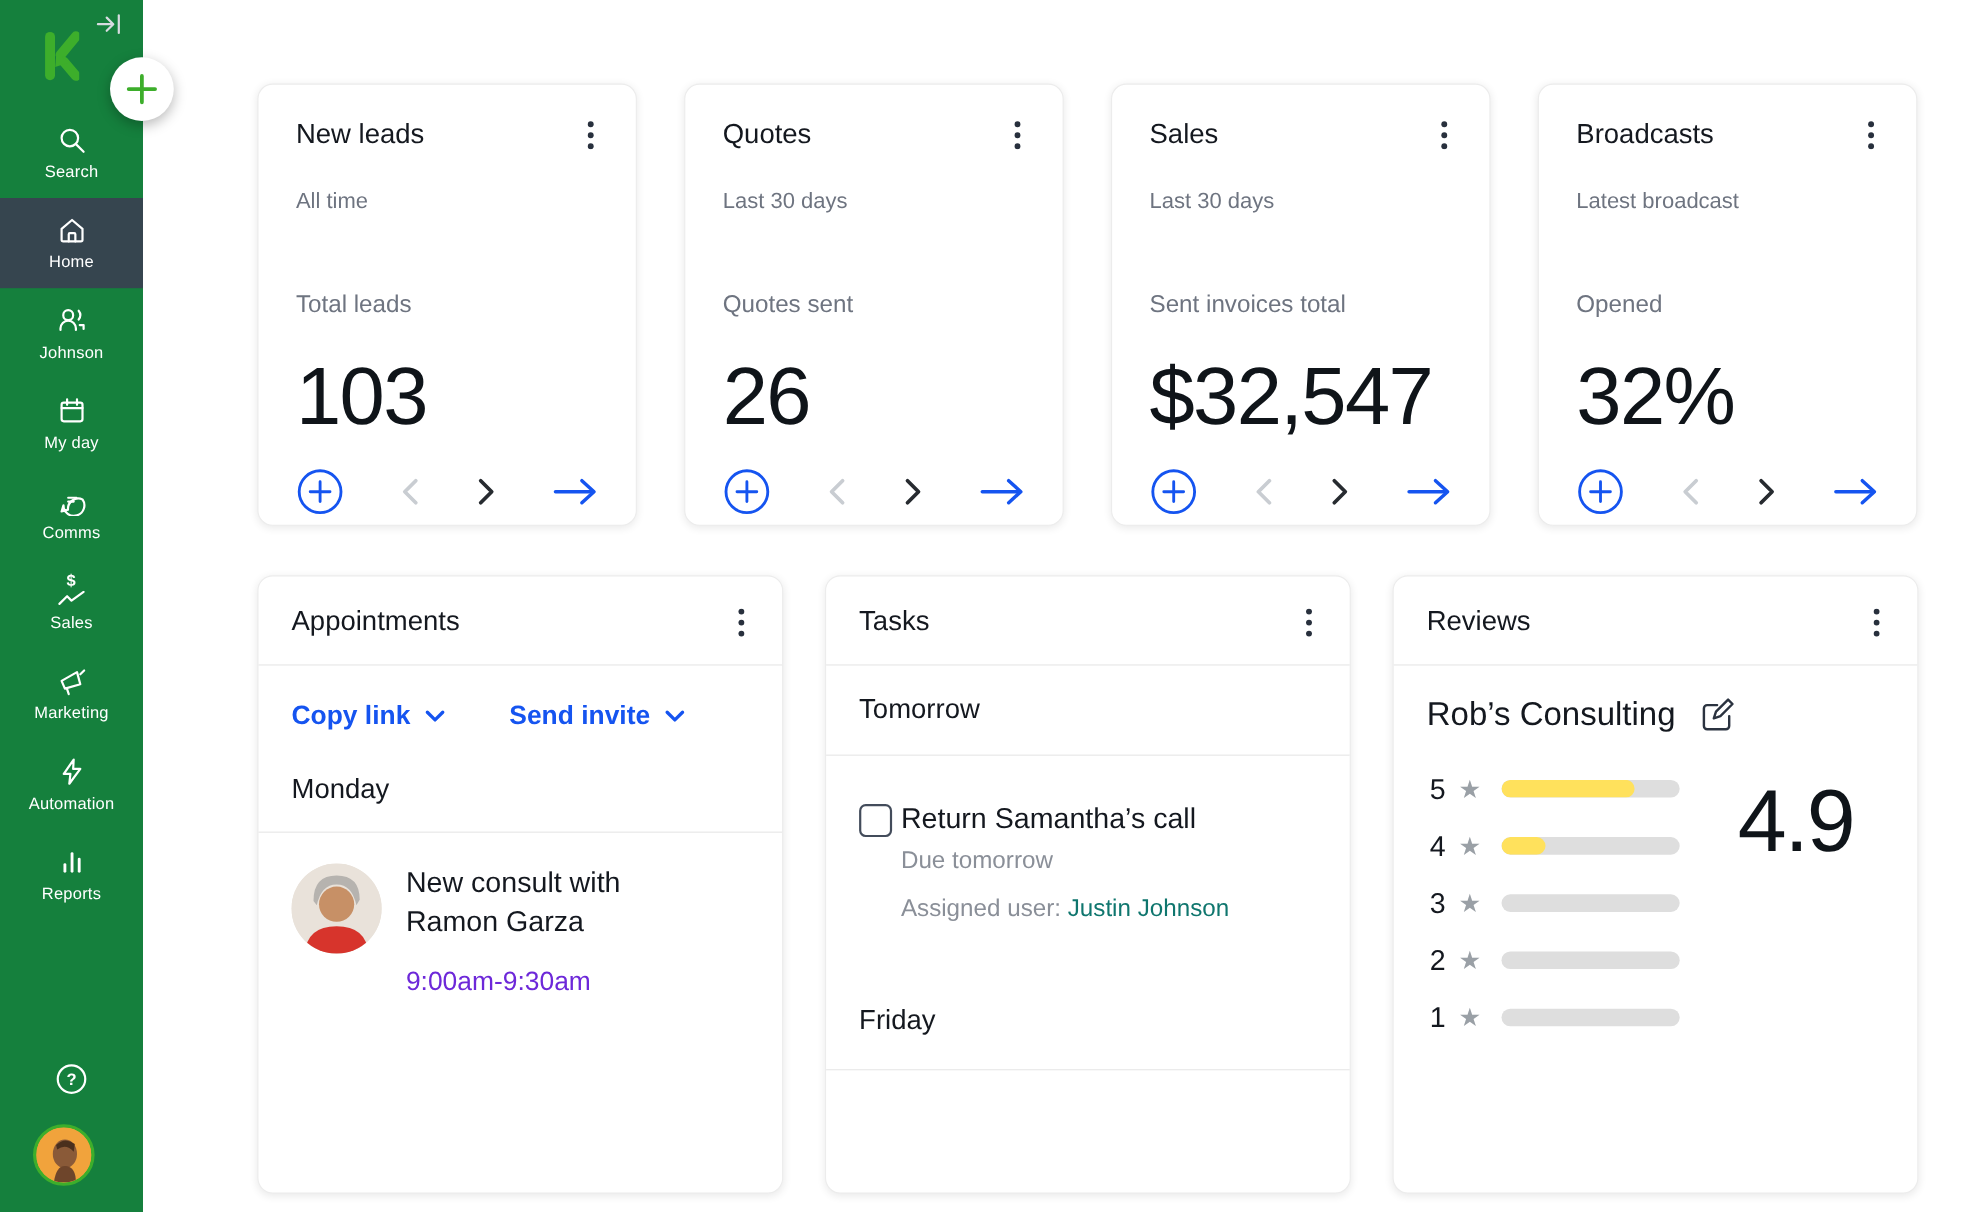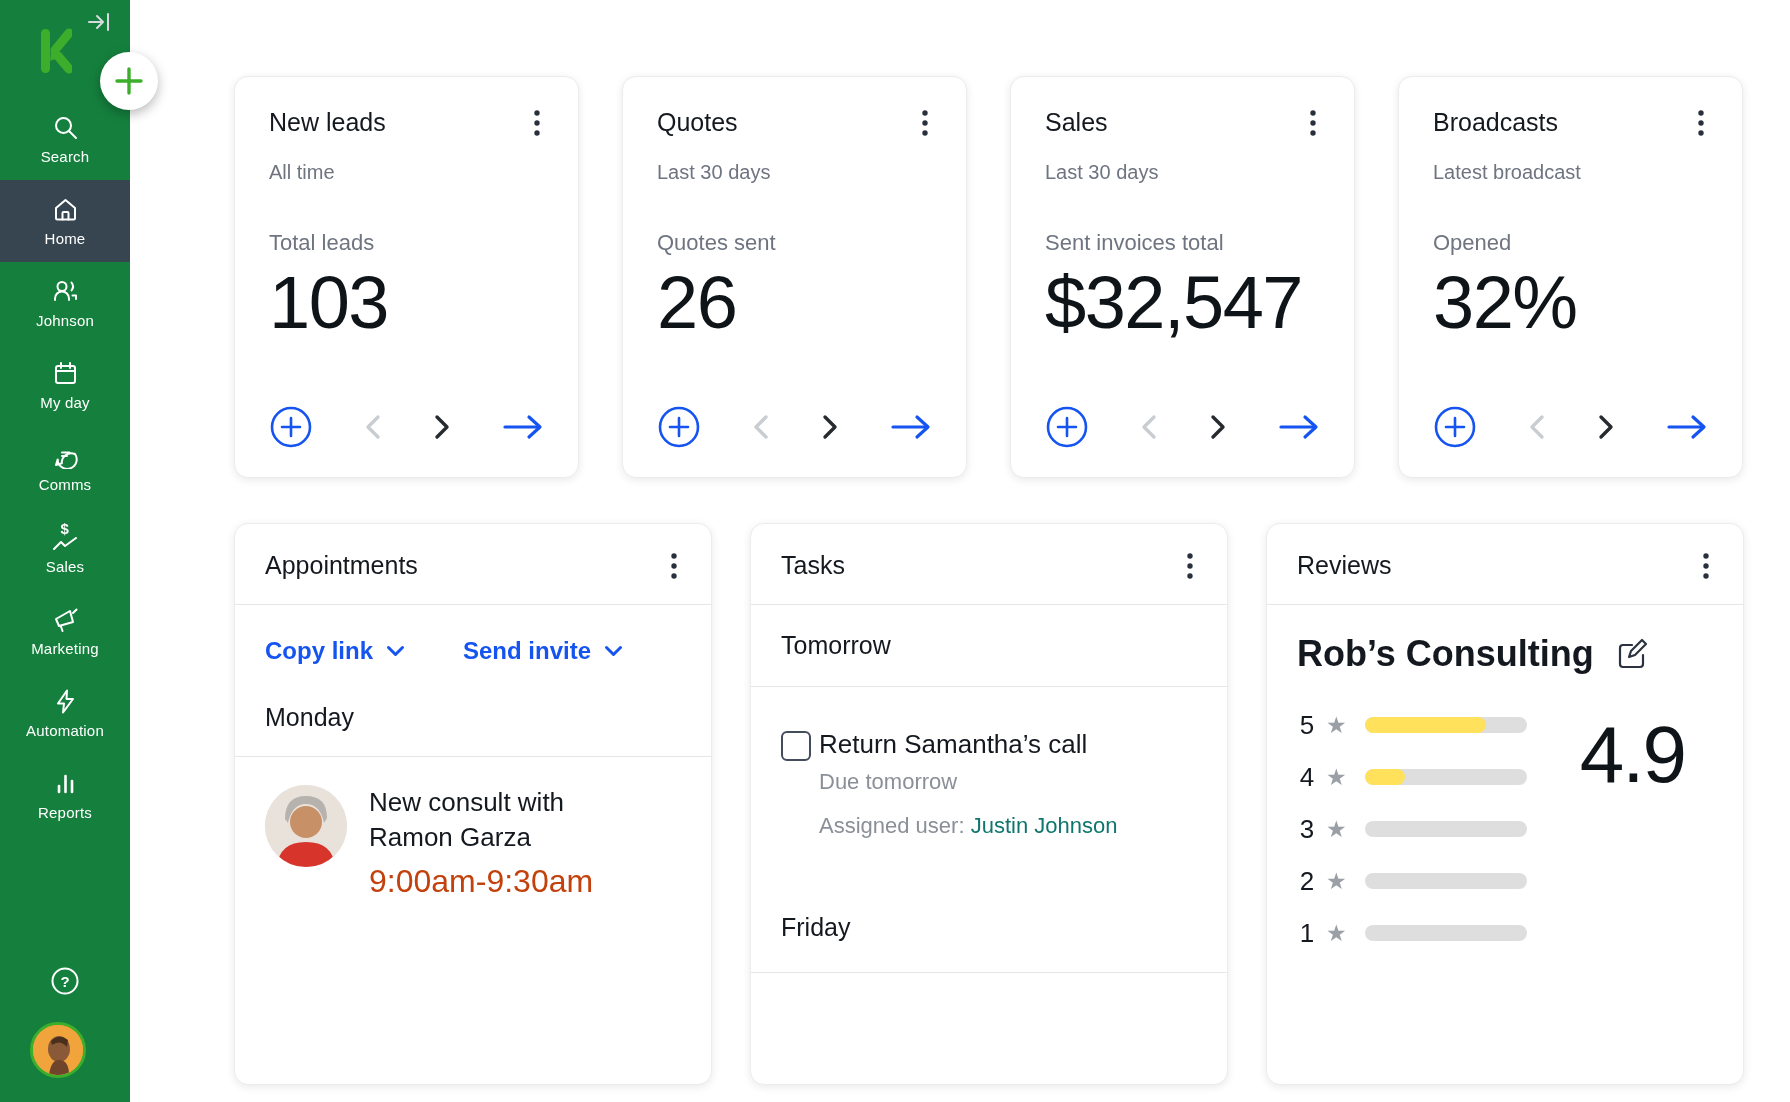--- a/index.html
+++ b/index.html
@@ -36,59 +36,59 @@
   }
 
   
   .main{position:absolute;left:130px;top:0;right:0;bottom:0;background:#fff;}
   .row1{position:absolute;left:104px;top:76px;display:flex;gap:43px;}
   .row2{position:absolute;left:104px;top:523px;display:flex;gap:38px;}
   .card{
     background:#fff;border:1px solid #ececec;border-radius:14px;
     box-shadow:0 2px 8px rgba(0,0,0,.09);box-sizing:border-box;
   }
-  .stat-card{width:345px;height:402px;padding:32px 34px 28px;display:flex;flex-direction:column;}
+  .stat-card{width:345px;height:402px;padding:32px 34px 28px;display:flex;flex-direction:column;gap:23px;}
   .wide-card{width:478px;height:562px;display:flex;flex-direction:column;}
 
   .card-head{display:flex;justify-content:space-between;align-items:flex-start;}
   .card-title{font-size:25px;font-weight:500;color:#14181f;margin:0;line-height:1.1;}
   .kebab{width:26px;height:28px;display:flex;align-items:center;justify-content:center;margin-right:-6px;}
-  .card-sub{font-size:20px;color:#6e7480;margin-top:24px;}
+  .card-sub{font-size:20px;color:#6e7480;margin-top:12px;}
   .metric-label{font-size:22px;color:#6e7480;margin-top:46px;}
   .metric-value{font-size:74px;font-weight:400;color:#0f1419;margin-top:4px;letter-spacing:-1.5px;white-space:nowrap;}
   .card-footer{margin-top:auto;display:flex;align-items:center;justify-content:space-between;}
   .foot-btn{display:flex;align-items:center;justify-content:center;}
   .chev-prev{color:#c9cdd2;}
   .chev-next{color:#272b30;}
 
   .card-head2{padding:28px 30px 24px;display:flex;justify-content:space-between;align-items:center;}
   .divider{height:1px;background:#e6e6e6;width:100%;flex:none;}
 
   
   .links-row{display:flex;gap:58px;padding:32px 30px 8px;}
   .link-btn{color:#1554f0;font-size:24px;font-weight:700;display:flex;align-items:center;gap:13px;}
   .day-label{font-size:25px;font-weight:500;color:#14181f;padding:30px 30px 24px;}
   .event{display:flex;gap:22px;padding:28px 30px;}
   .event-avatar{width:82px;height:82px;border-radius:50%;overflow:hidden;flex:none;background:#e9e2da;}
   .event-title{font-size:26px;color:#14181f;line-height:1.35;max-width:285px;font-weight:500;}
-  .event-time{font-size:32px;color:#c2410c;margin-top:8px;}
+  .event-time{font-size:24px;color:#6d28d9;margin-top:24px;}
 
   
   .section-label{font-size:25px;font-weight:500;color:#14181f;padding:26px 30px;}
   .task{display:flex;gap:8px;padding:42px 30px 0;}
   .task-checkbox{width:30px;height:30px;border:2px solid #434c5b;border-radius:6px;background:#fff;flex:none;margin-top:2px;}
   .task-title{font-size:26px;color:#14181f;font-weight:500;}
   .task-due{font-size:22px;color:#8a8f98;margin-top:9px;}
   .task-assigned{font-size:22px;color:#8a8f98;margin-top:18px;}
   .task-assigned .assignee{color:#0f766e;font-weight:500;}
   .section-label.later{padding-top:74px;padding-bottom:30px;}
 
   
   .business-row{display:flex;align-items:center;gap:22px;padding:28px 30px 8px;}
-  .business-name{font-size:36px;font-weight:700;color:#14181f;}
+  .business-name{font-size:30px;font-weight:400;color:#14181f;}
   .edit-btn{display:flex;align-items:center;justify-content:center;}
   .reviews-body{position:relative;padding:16px 30px 0;}
   .rating-row{display:flex;align-items:center;height:52px;}
   .rating-num{font-size:26px;color:#14181f;width:20px;text-align:center;}
   .rating-star{font-size:23px;color:#9aa0a6;margin:0 18px 0 9px;line-height:1;}
   .rating-bar{width:162px;height:16px;border-radius:8px;background:#dedede;overflow:hidden;}
   .rating-fill{height:100%;background:#ffe15c;border-radius:8px;}
   .rating-value{position:absolute;right:58px;top:26px;font-size:80px;color:#0f1419;letter-spacing:-2px;}
 </style>
 </head>

